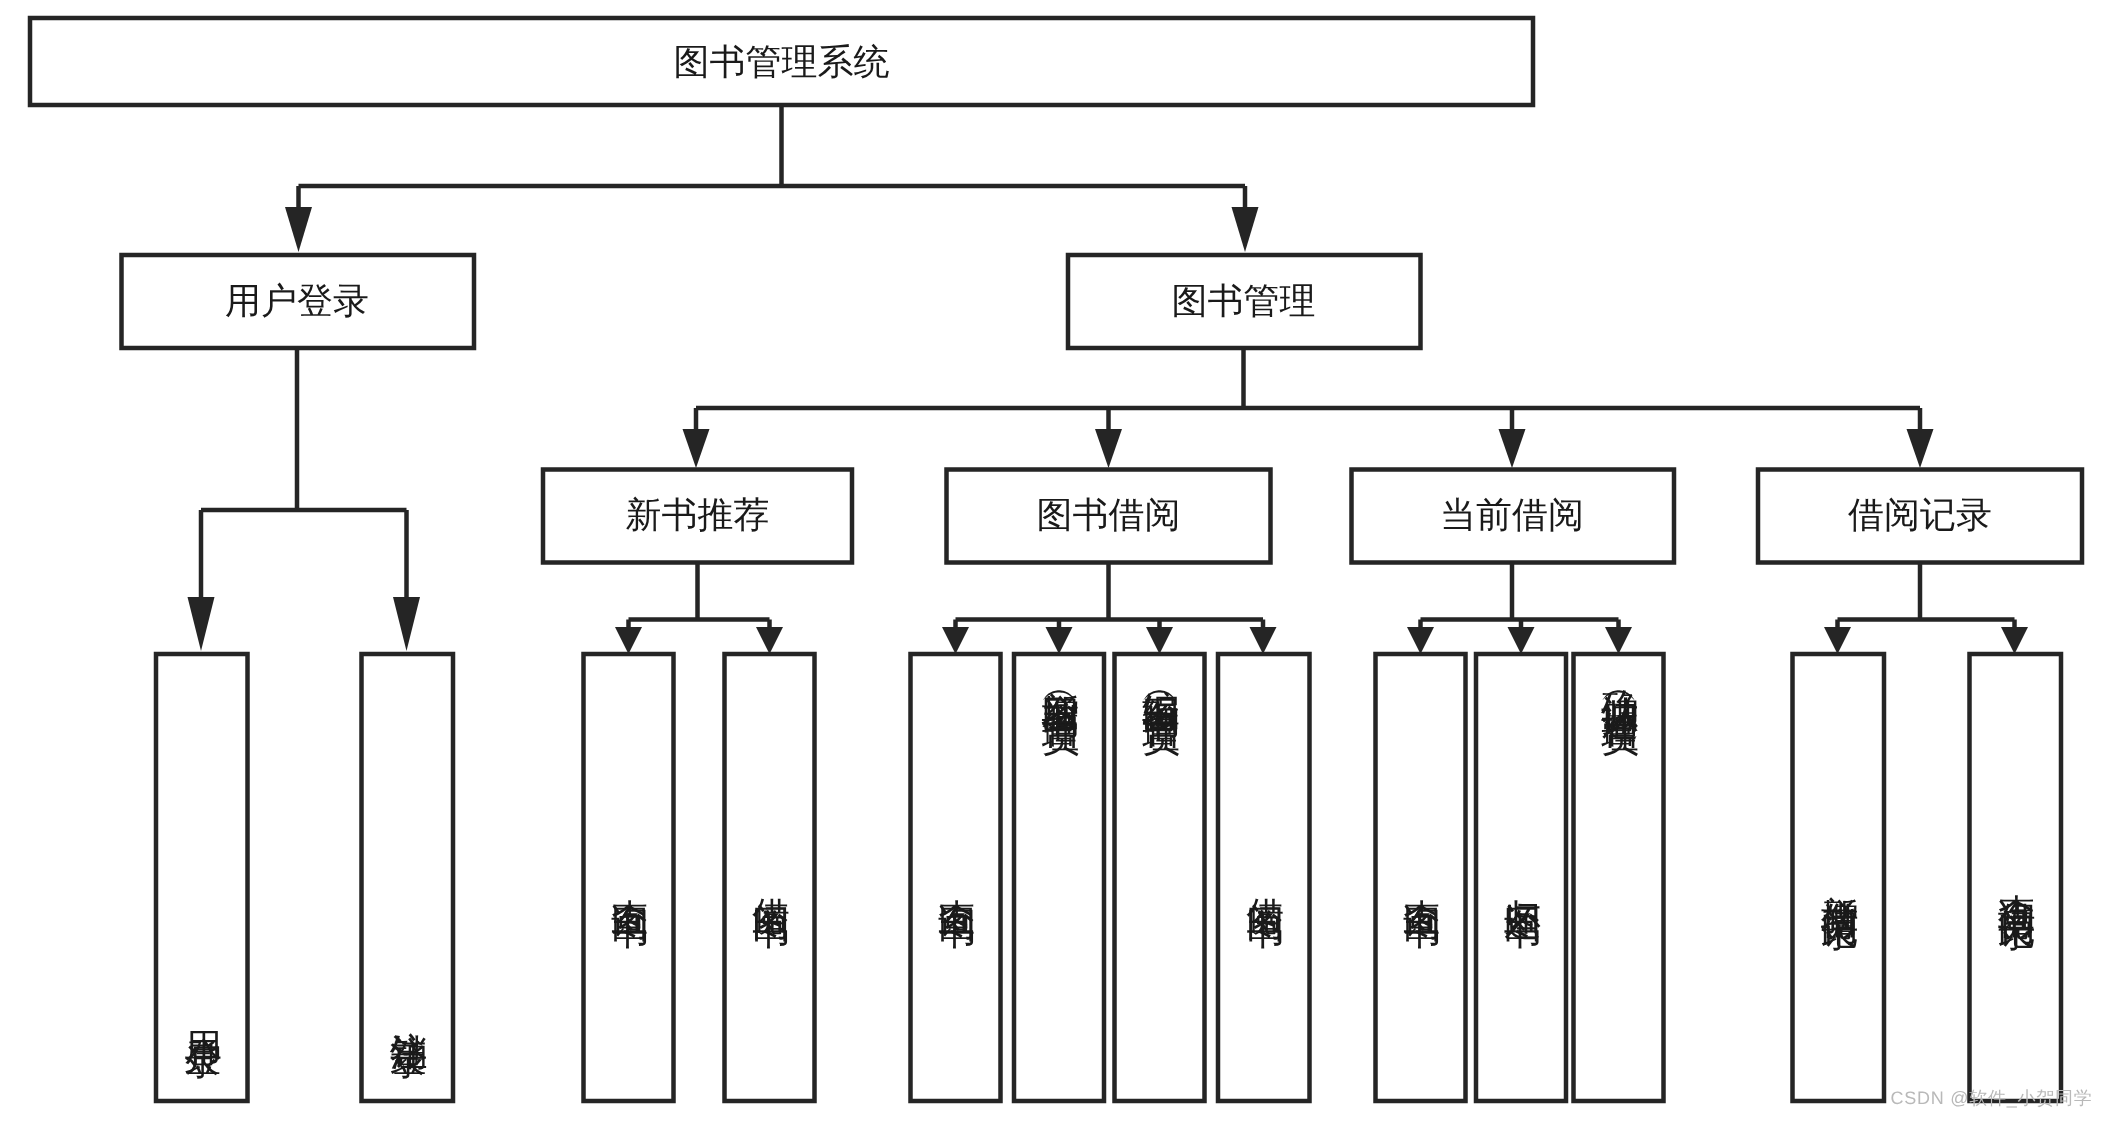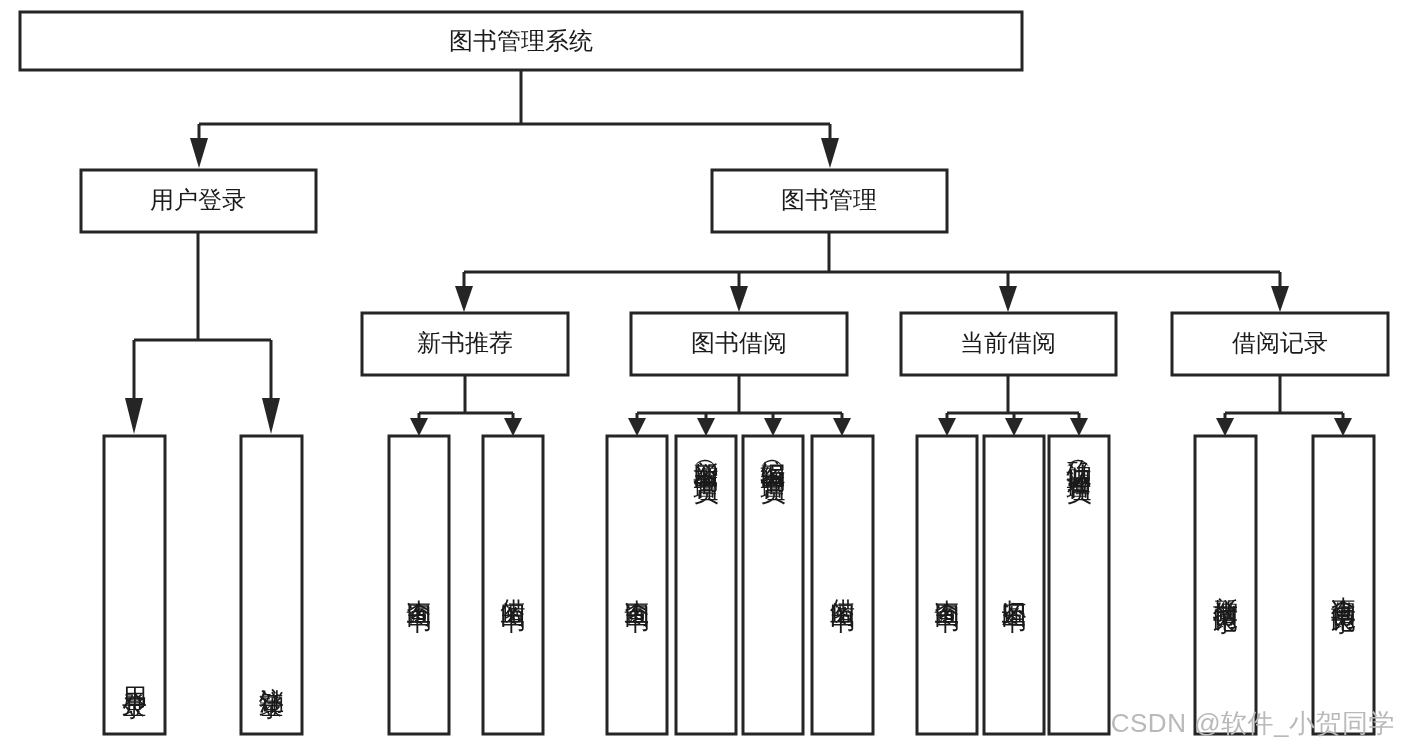--- a/index.html
+++ b/index.html
@@ -45,21 +45,21 @@
     font-size: 24px;
     fill: #1a1a1a;
     text-anchor: middle;
     dominant-baseline: middle;
   }
   .watermark {
     position: absolute;
     right: 10px;
     bottom: 6px;
     font-family: "Liberation Sans", "DejaVu Sans", sans-serif;
-    font-size: 26px;
+    font-size: 12px;
     color: #b9b9b9;
     white-space: nowrap;
     letter-spacing: 0.5px;
   }
   .vbox {
     position: absolute;
     box-sizing: border-box;
     display: flex;
     justify-content: center;
     pointer-events: none;

